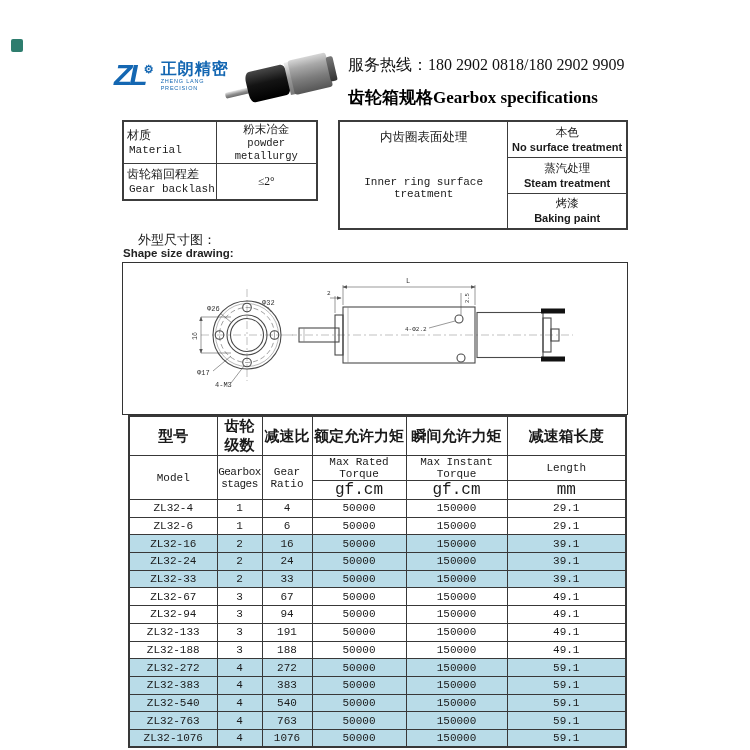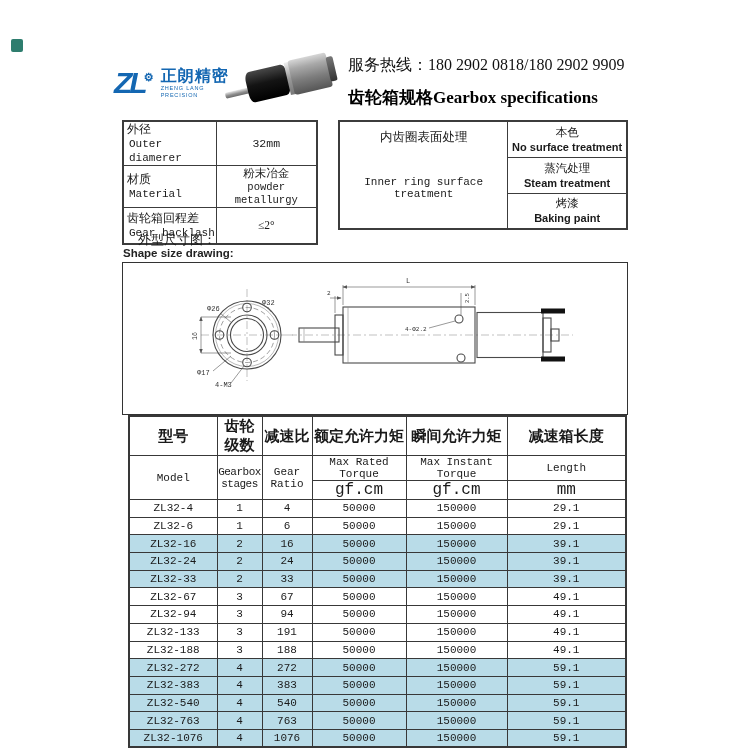--- a/index.html
+++ b/index.html
@@ -7,21 +7,21 @@
   body { position:relative; color:#1a1a1a; }
   .cn   { font-family:"Liberation Serif","DejaVu Serif",serif; }
   .mono { font-family:"Liberation Mono","DejaVu Sans Mono",monospace; }
   .sans { font-family:"Liberation Sans","DejaVu Sans",sans-serif; }
   .abs  { position:absolute; }
 
   
   .corner-marker { left:11px; top:39px; width:12px; height:13px; border-radius:2px; background:var(--marker,#2e7d6e); }
 
   
-  .logo { left:114px; top:60px; width:130px; height:46px; display:flex; align-items:center; gap:4px; }
+  .logo { left:114px; top:60px; width:130px; height:46px; display:flex; align-items:flex-start; gap:4px; }
   .logo-mark { position:relative; font-style:italic; font-weight:900; font-size:30px; line-height:30px; color:var(--brand,#1467b2); font-family:"Liberation Sans",sans-serif; letter-spacing:-3px; }
   .logo-gear { position:absolute; top:-6px; right:-9px; font-size:11px; font-style:normal; letter-spacing:0; }
   .logo-text { display:flex; flex-direction:column; margin-left:12px; }
   .logo-cn { font-size:16px; font-weight:bold; color:var(--brand,#1467b2); line-height:18px; letter-spacing:1px; }
   .logo-en { font-size:5.5px; color:var(--brand,#1467b2); letter-spacing:0.8px; line-height:7px; }
 
   
   .photo { left:224px; top:52px; width:114px; height:62px; transform:rotate(-13deg); }
   .photo > div { position:absolute; }
   .ph-shaft { left:0; top:28px; width:27px; height:6px; border-radius:2px; background:linear-gradient(180deg,#e8e8e8,#8f8f8f 55%,#6a6a6a); }
@@ -101,29 +101,20 @@
   <div class="ph-body"></div>
   <div class="ph-cap"></div>
 </div>
 
 <div class="abs hotline cn">服务热线：180 2902 0818/180 2902 9909</div>
 <div class="abs doc-title cn">齿轮箱规格Gearbox specifications</div>
 
 <div class="abs spec-left">
   <table>
     <tbody>
-        <tr>
-      <td class="lab">
-        <span class="l1 cn">外径</span>
-        <span class="l2 mono">Outer diamerer</span>
-      </td>
-      <td class="val">
-        <span class="l1 mono">32mm</span>
-      </td>
-    </tr>
     <tr>
       <td class="lab">
         <span class="l1 cn">材质</span>
         <span class="l2 mono">Material</span>
       </td>
       <td class="val">
         <span class="l1 cn">粉末冶金</span>
         <span class="l2 mono">powder metallurgy</span>
       </td>
     </tr>

